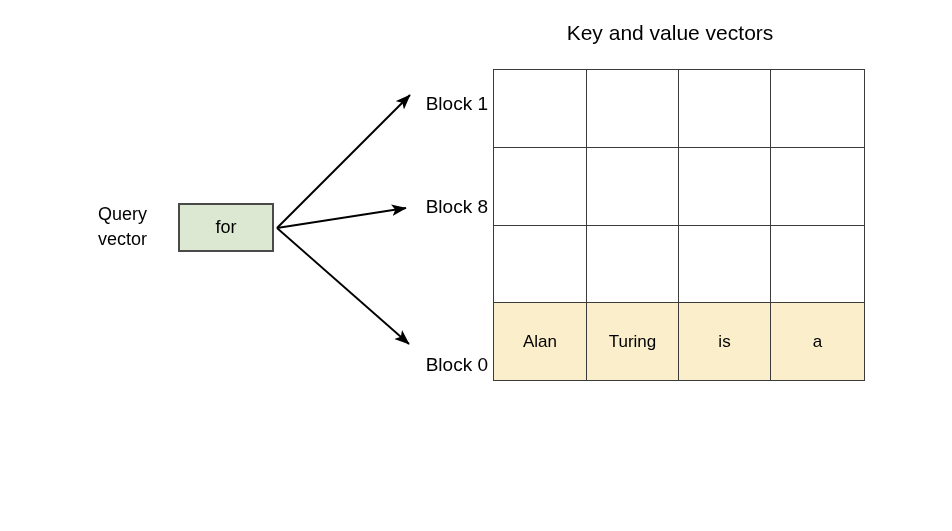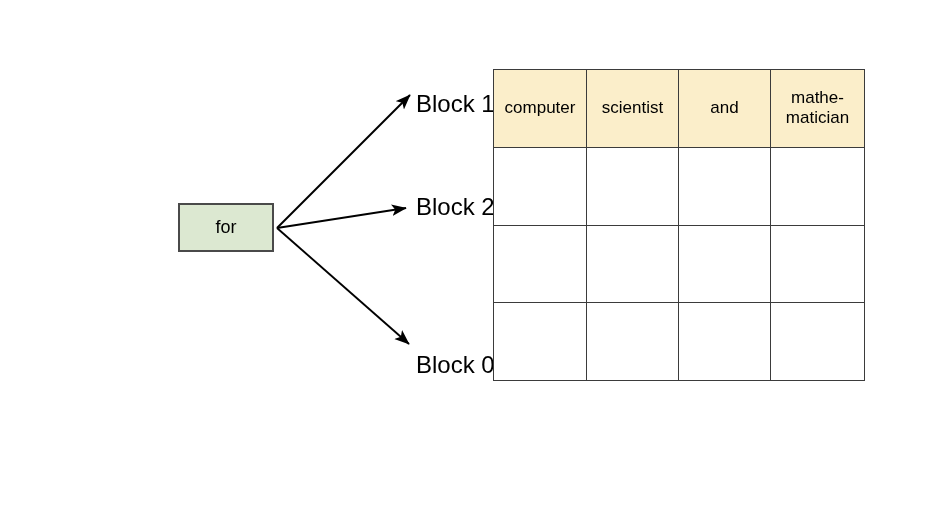--- a/index.html
+++ b/index.html
@@ -73,21 +73,21 @@
     width: 952px;
     height: 531px;
     pointer-events: none;
   }
 
   
   .block-label {
     position: absolute;
     width: 72px;
     text-align: right;
-    font-size: 24px;
+    font-size: 19px;
     line-height: 22px;
     color: #000000;
     white-space: nowrap;
   }
   #block-label-0 { left: 416px; top: 354px; }
   #block-label-1 { left: 416px; top: 93px; }
   #block-label-2 { left: 416px; top: 196px; }
 
   
   #kv-table {
@@ -117,69 +117,74 @@
   #kv-table col.c1 { width: 93px; }
   #kv-table col.c2 { width: 92px; }
   #kv-table col.c3 { width: 92px; }
   #kv-table col.c4 { width: 94px; }
 </style>
 </head>
 <body>
 
 <div id="diagram-canvas">
 
+  <div id="diagram-title">Key and value vectors</div>
 
+  <div id="query-vector-label">
+    <span>Query</span><br>
+    <span>vector</span>
+  </div>
 
   <div id="query-vector-box">
     <span>for</span>
   </div>
 
   <svg id="arrow-layer" viewBox="0 0 952 531" width="952" height="531" xmlns="http://www.w3.org/2000/svg">
     <defs>
       <marker id="arrowhead" markerWidth="9" markerHeight="9" refX="7.6" refY="3.1" orient="auto" markerUnits="strokeWidth">
         <path d="M0,0 L8,3.1 L0,6.2 L1.9,3.1 z" fill="#000000"></path>
       </marker>
     </defs>
     <line x1="277" y1="228" x2="410" y2="95" stroke="#000000" stroke-width="1.9" marker-end="url(#arrowhead)"></line>
     <line x1="277" y1="228" x2="406" y2="208" stroke="#000000" stroke-width="1.9" marker-end="url(#arrowhead)"></line>
     <line x1="277" y1="228" x2="409" y2="344" stroke="#000000" stroke-width="1.9" marker-end="url(#arrowhead)"></line>
   </svg>
 
   <div class="block-label" id="block-label-1">Block 1</div>
-  <div class="block-label" id="block-label-2">Block 2</div>
+  <div class="block-label" id="block-label-2">Block 8</div>
   <div class="block-label" id="block-label-0">Block 0</div>
 
   <table id="kv-table">
     <colgroup>
       <col class="c1">
         <col class="c2">
         <col class="c3">
         <col class="c4">
     </colgroup>
     <tbody>
-        <tr>
-          <td class="filled">computer</td>
-          <td class="filled">scientist</td>
-          <td class="filled">and</td>
-          <td class="filled">mathe-<br>matician</td>
-        </tr>
         <tr>
           <td></td>
           <td></td>
           <td></td>
           <td></td>
         </tr>
         <tr>
           <td></td>
           <td></td>
           <td></td>
           <td></td>
         </tr>
         <tr>
           <td></td>
           <td></td>
           <td></td>
           <td></td>
         </tr>
+        <tr>
+          <td class="filled">Alan</td>
+          <td class="filled">Turing</td>
+          <td class="filled">is</td>
+          <td class="filled">a</td>
+        </tr>
       </tbody>
   </table>
 
 </div>
 
 </body></html>

